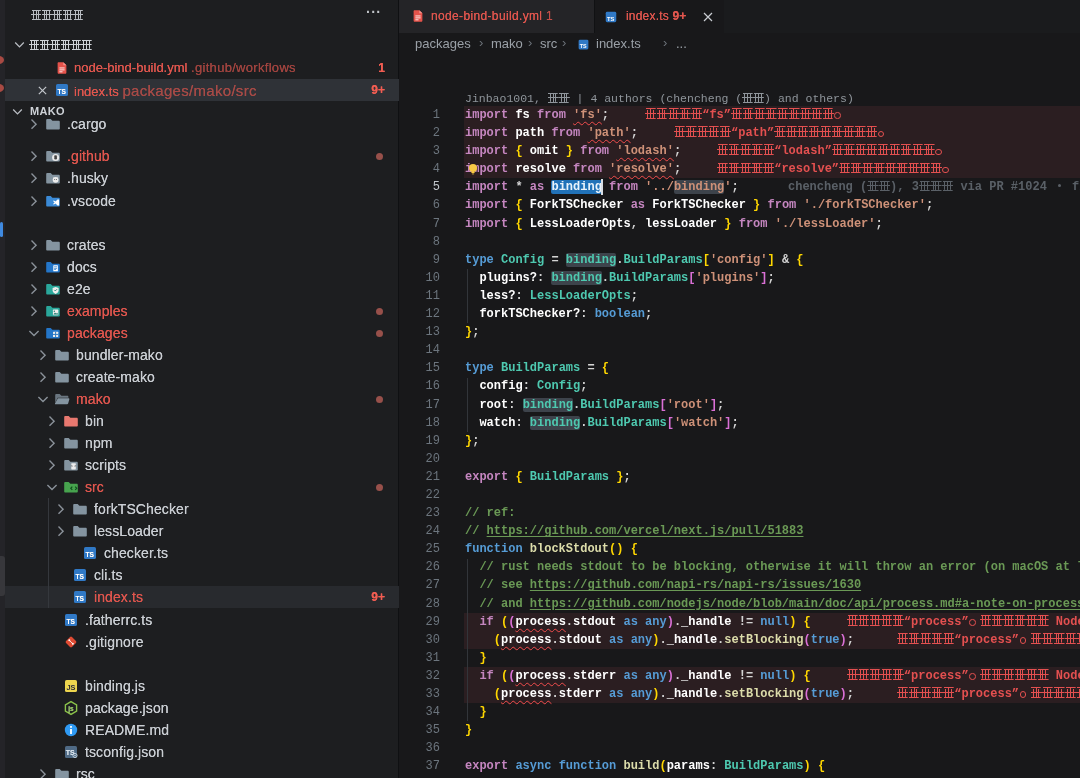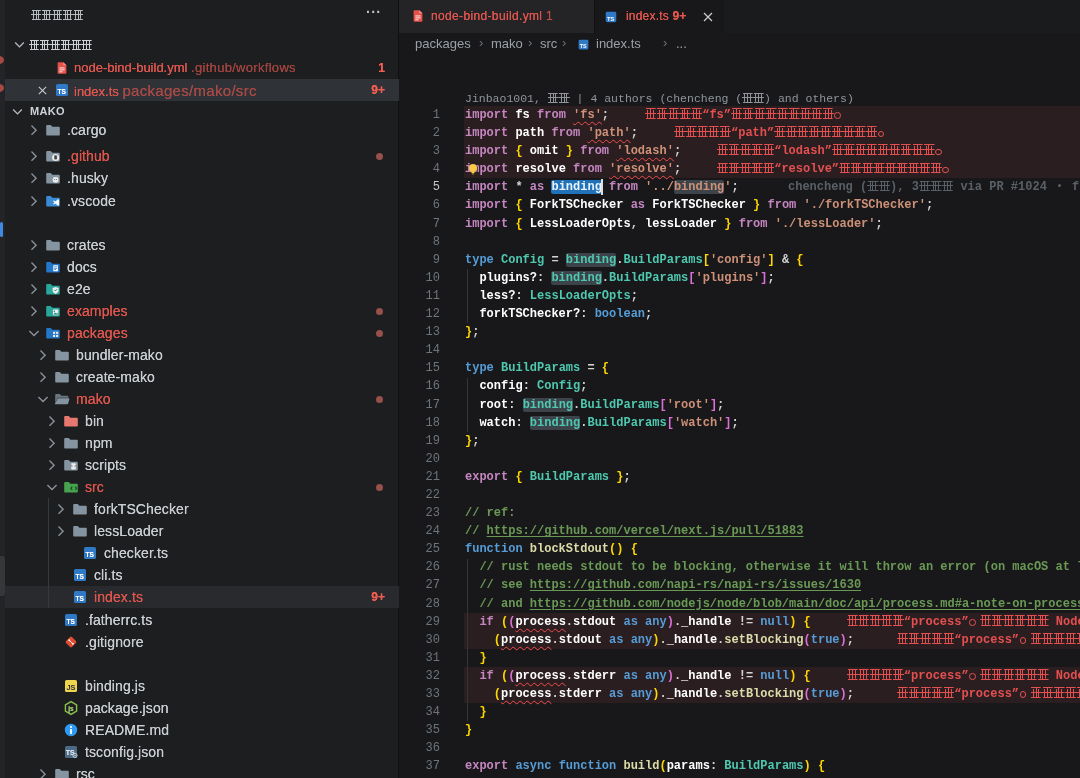--- a/index.html
+++ b/index.html
@@ -128,21 +128,21 @@
             <rect x="2" y="2" width="12" height="12" rx="1.6" fill="#3079c6"></rect>
             <text x="7.6" y="12.4" font-size="6.6" font-weight="bold" fill="#fff" text-anchor="middle" font-family="Liberation Sans">TS</text>
           </svg></span>
         <span class="rowtxt red" style="left:74px;font-size:13px;letter-spacing:0">index.ts <span style="font-size:15px;letter-spacing:.3px;opacity:.68">packages/mako/src</span></span>
         <span class="badge">9+</span>
       </div>
       <svg style="position:absolute;left:10px;top:104px" width="15" height="15" viewBox="0 0 16 16">
         <path d="M3.4 5.9l4.6 4.6 4.6-4.6" stroke="#b8bcc2" stroke-width="1.4" fill="none"></path>
       </svg>
       <div class="abs" style="left:30px;top:105px;font-size:11px;font-weight:bold;color:#ced2d7;letter-spacing:.3px">MAKO</div>
-      <div class="row" style="top:119px;">
+      <div class="row" style="top:113px;">
         <svg style="position:absolute;left:26px;top:3px" width="16" height="16" viewBox="0 0 16 16">
           <path d="M5.5 3.6l4.6 4.6-4.6 4.6" stroke="#8a9199" stroke-width="1.4" fill="none"></path>
         </svg>
         <span class="icon16" style="left:45px"><svg width="16" height="16" viewBox="0 0 16 16">
             <path d="M1.2 4.1c0-.6.5-1.1 1.1-1.1h3.4l1.7 1.7h6.3c.6 0 1.1.5 1.1 1.1v6.6c0 .6-.5 1.1-1.1 1.1H2.3c-.6 0-1.1-.5-1.1-1.1z" fill="#8494a0"></path>
           </svg></span>
         <span class="rowtxt" style="left:67px">.cargo</span>
       </div>
       <div class="row" style="top:145.4px;">
         <svg style="position:absolute;left:26px;top:3px" width="16" height="16" viewBox="0 0 16 16">

